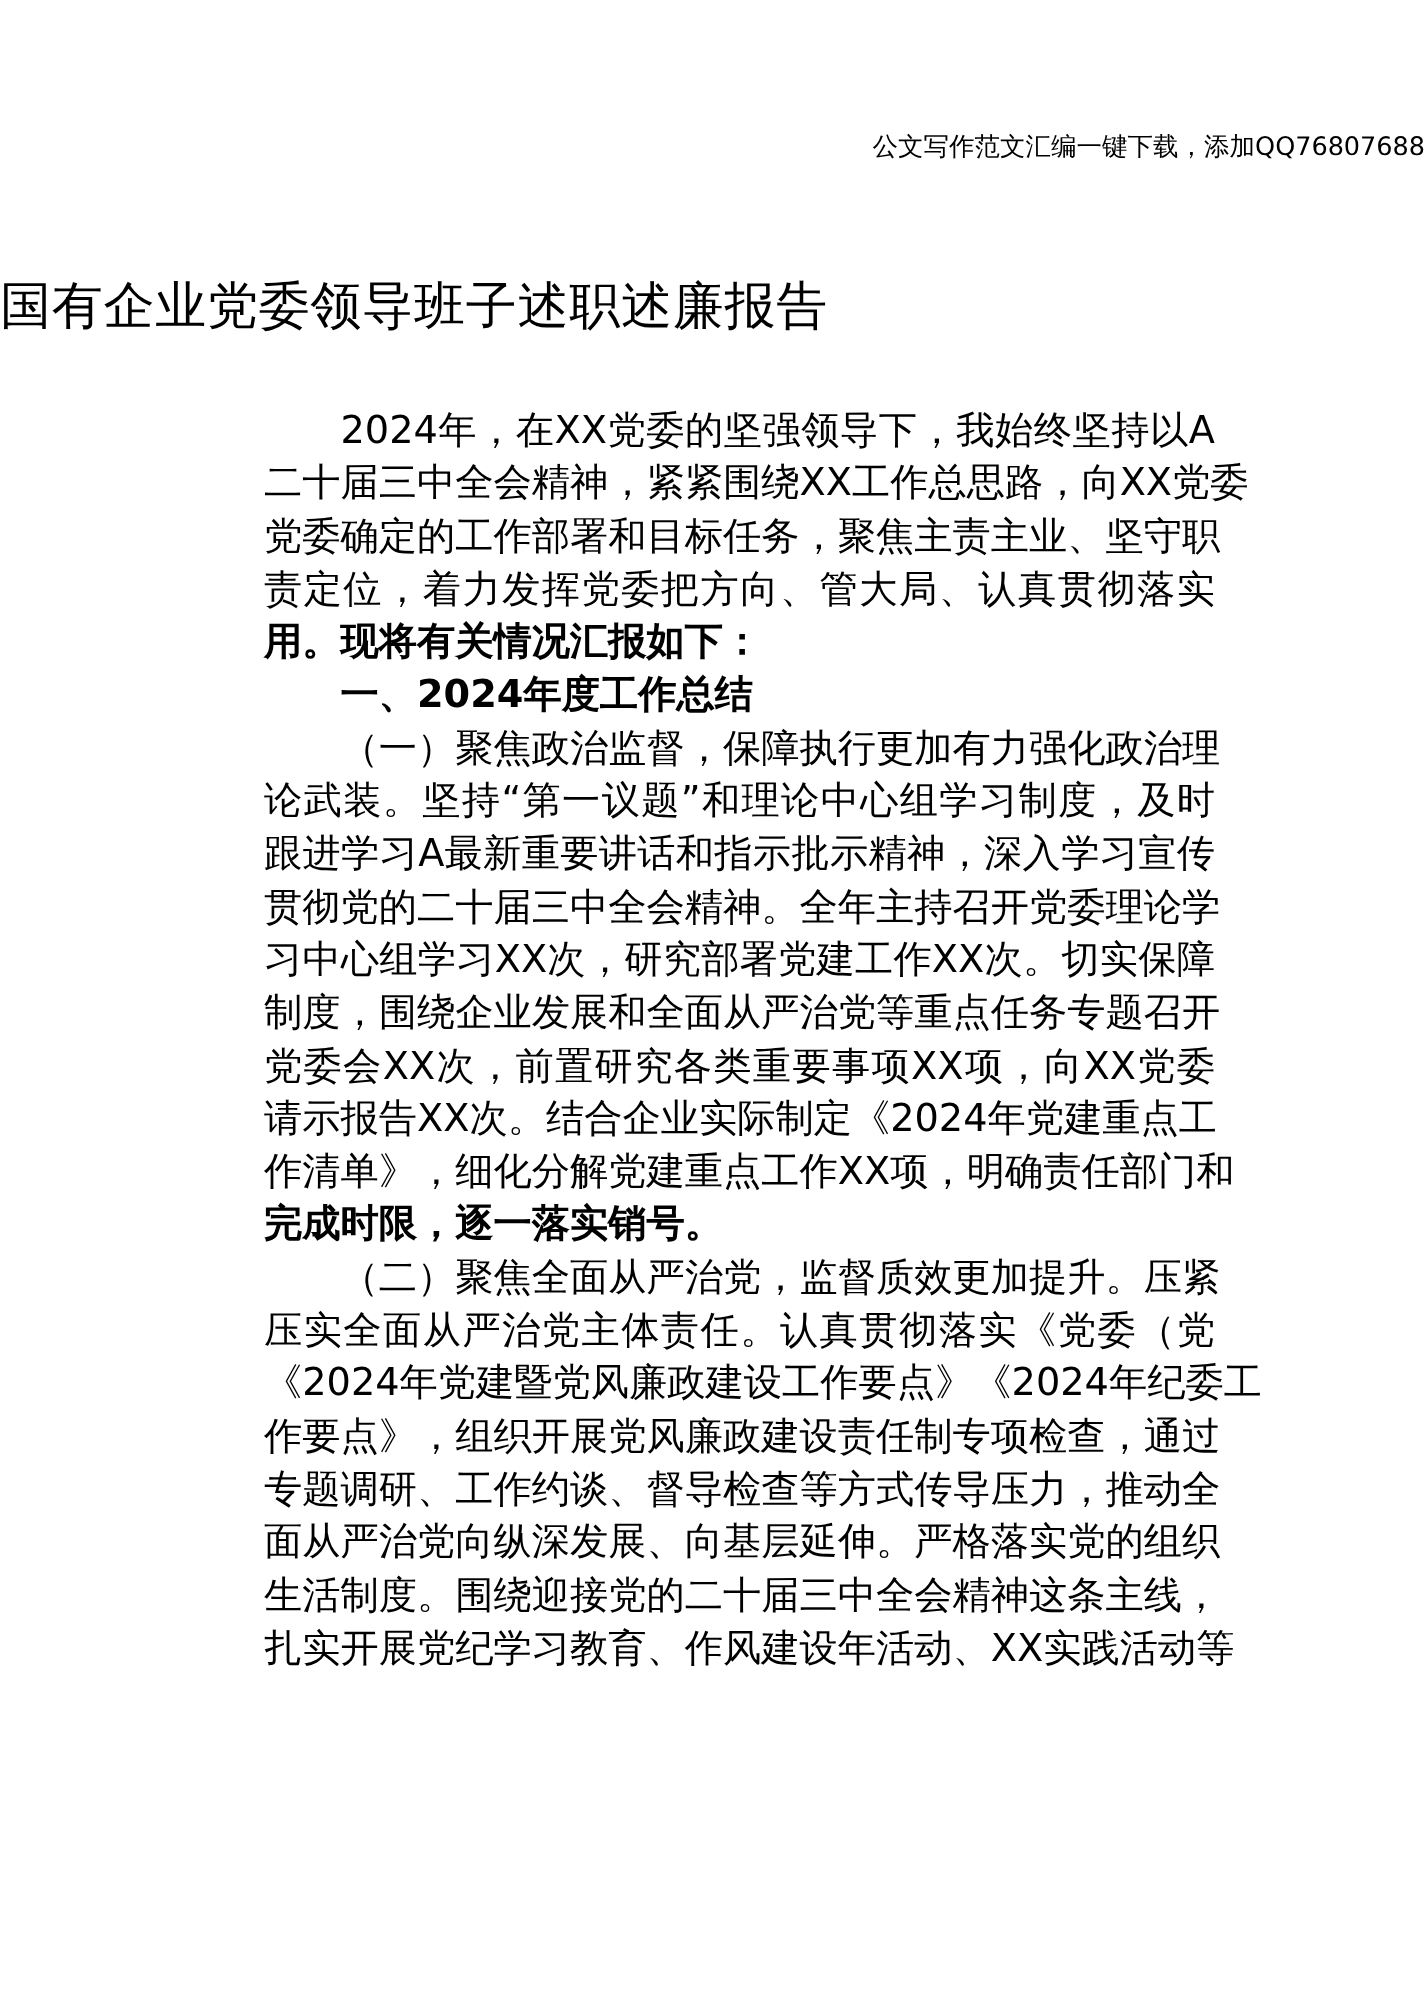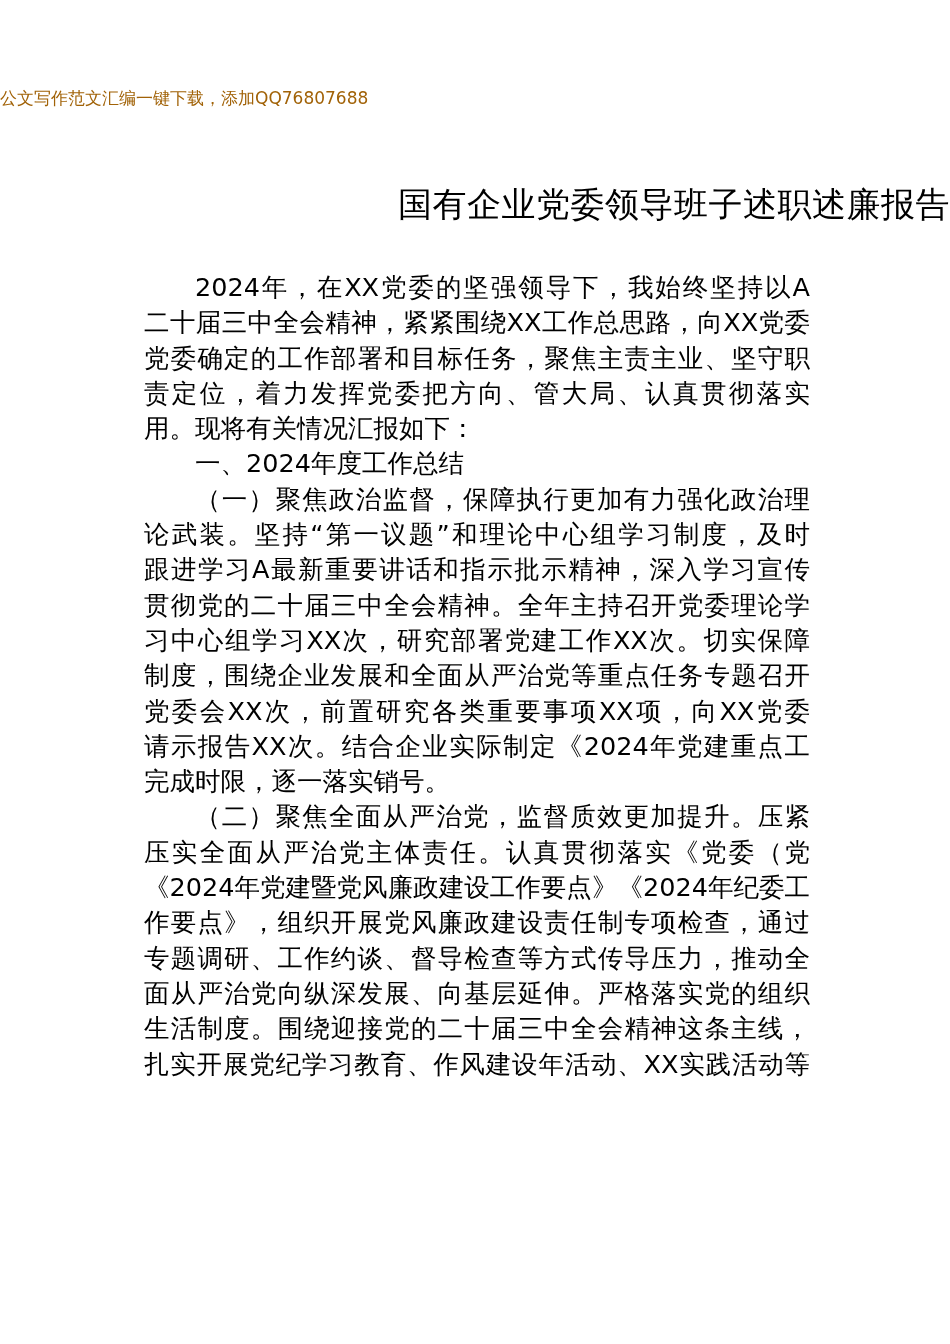--- a/index.html
+++ b/index.html
@@ -13,32 +13,32 @@
       position: relative;
       overflow: hidden;
       font-family: "DejaVu Sans", "Liberation Sans", sans-serif;
       color: #000000;
     }
     .watermark {
       position: absolute;
       top: 86px;
       left: 0;
       width: 950px;
-      text-align: left;
+      text-align: right;
       font-size: 17px;
       line-height: 24px;
-      color: #a16207;
+      color: #000000;
       letter-spacing: 0px;
     }
     .doc-title {
       position: absolute;
       top: 180px;
       left: 0;
       width: 950px;
-      text-align: right;
+      text-align: left;
       font-size: 34px;
       line-height: 48px;
       color: #000000;
       letter-spacing: 0.5px;
     }
     .body-text {
       position: absolute;
       top: 270px;
       left: 144px;
       width: 666px;
@@ -46,23 +46,25 @@
     .line {
       display: block;
       height: 35.3px;
       font-size: 25.5px;
       line-height: 35.3px;
       white-space: nowrap;
       text-align: justify;
       text-align-last: justify;
       letter-spacing: 0px;
       font-family: "DejaVu Sans", sans-serif;
+      margin-left: 32px;
     }
     .line.last {
       text-align-last: left;
+      font-weight: bold;
     }
     .line.indent {
       padding-left: 51px;
     }
   </style>
 </head>
 <body>
 
 <div class="watermark">公文写作范文汇编一键下载，添加QQ76807688</div>
 
@@ -76,20 +78,21 @@
   <span class="line last">用。现将有关情况汇报如下：</span>
   <span class="line indent last">一、2024年度工作总结</span>
   <span class="line indent">（一）聚焦政治监督，保障执行更加有力强化政治理</span>
   <span class="line">论武装。坚持“第一议题”和理论中心组学习制度，及时</span>
   <span class="line">跟进学习A最新重要讲话和指示批示精神，深入学习宣传</span>
   <span class="line">贯彻党的二十届三中全会精神。全年主持召开党委理论学</span>
   <span class="line">习中心组学习XX次，研究部署党建工作XX次。切实保障</span>
   <span class="line">制度，围绕企业发展和全面从严治党等重点任务专题召开</span>
   <span class="line">党委会XX次，前置研究各类重要事项XX项，向XX党委</span>
   <span class="line">请示报告XX次。结合企业实际制定《2024年党建重点工</span>
+  <span class="line">作清单》，细化分解党建重点工作XX项，明确责任部门和</span>
   <span class="line last">完成时限，逐一落实销号。</span>
   <span class="line indent">（二）聚焦全面从严治党，监督质效更加提升。压紧</span>
   <span class="line">压实全面从严治党主体责任。认真贯彻落实《党委（党</span>
   <span class="line">《2024年党建暨党风廉政建设工作要点》《2024年纪委工</span>
   <span class="line">作要点》，组织开展党风廉政建设责任制专项检查，通过</span>
   <span class="line">专题调研、工作约谈、督导检查等方式传导压力，推动全</span>
   <span class="line">面从严治党向纵深发展、向基层延伸。严格落实党的组织</span>
   <span class="line">生活制度。围绕迎接党的二十届三中全会精神这条主线，</span>
   <span class="line">扎实开展党纪学习教育、作风建设年活动、XX实践活动等</span>
 </div>

